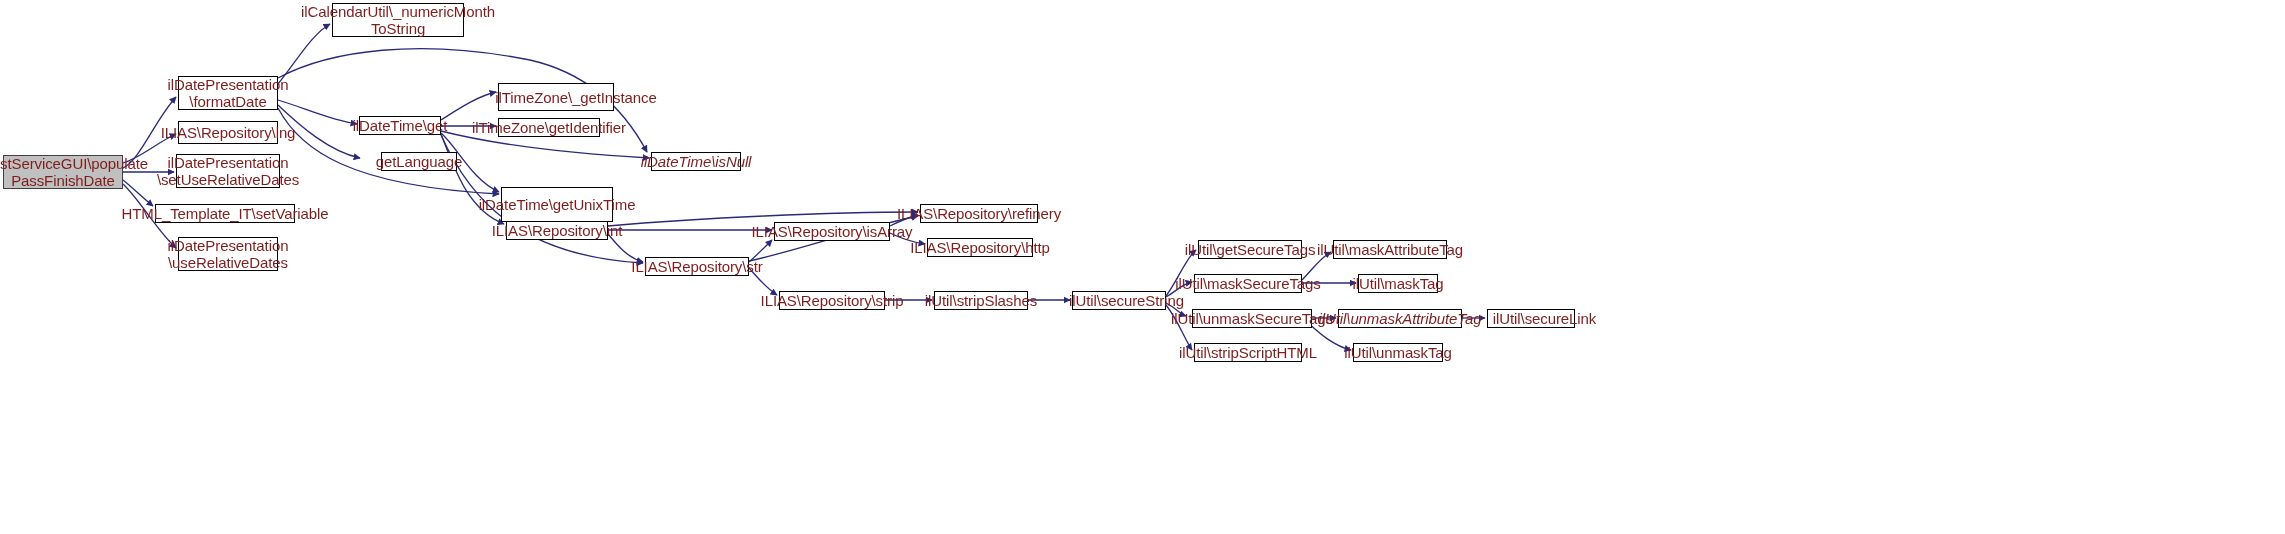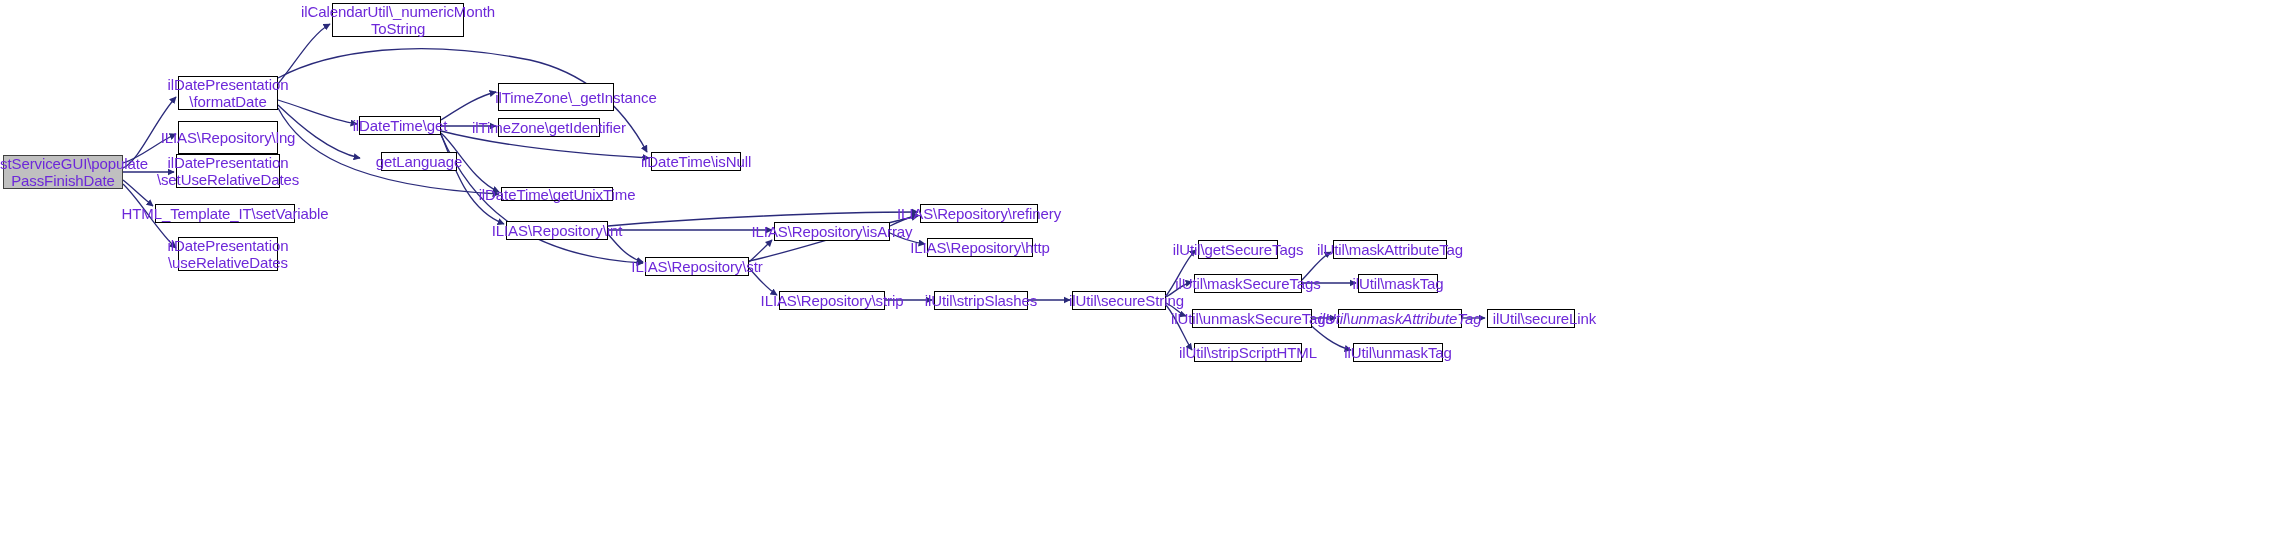--- a/index.html
+++ b/index.html
@@ -20,21 +20,21 @@
     top: 0;
     width: 2285px;
     height: 534px;
     overflow: visible;
   }
   .node {
     position: absolute;
     box-sizing: border-box;
     border: 1px solid #000000;
     background: #ffffff;
-    color: #6d28d9;
+    color: #7f1d1d;
     font-size: 15px;
     line-height: 17px;
     display: flex;
     align-items: center;
     justify-content: center;
     text-align: center;
     white-space: pre-line;
     letter-spacing: -0.1px;
   }
   .node.root {
@@ -94,41 +94,41 @@
         <path d="M1462,318 L1485,318" fill="none" stroke="#2a2a7a" stroke-width="1.3" marker-end="url(#arrow)"></path>
       </g>
   </svg>
   <div id="node-layer">
       <div class="node root" style="left: 3px; top: 155px; width: 120px; height: 34px;"><span class="lbl">ilTestServiceGUI\populate
 PassFinishDate</span></div>
       <div class="node" style="left: 332px; top: 3px; width: 132px; height: 34px;"><span class="lbl">ilCalendarUtil\_numericMonth
 ToString</span></div>
       <div class="node" style="left: 178px; top: 76px; width: 100px; height: 34px;"><span class="lbl">ilDatePresentation
 \formatDate</span></div>
-      <div class="node" style="left: 178px; top: 121px; width: 100px; height: 33px; text-align: center;"><span class="lbl">ILIAS\Repository\lng</span></div>
+      <div class="node" style="left: 178px; top: 121px; width: 100px; height: 23px; text-align: center;"><span class="lbl">ILIAS\Repository\lng</span></div>
       <div class="node" style="left: 176px; top: 154px; width: 104px; height: 34px;"><span class="lbl">ilDatePresentation
 \setUseRelativeDates</span></div>
       <div class="node" style="left: 155px; top: 204px; width: 140px; height: 19px;"><span class="lbl">HTML_Template_IT\setVariable</span></div>
       <div class="node" style="left: 178px; top: 237px; width: 100px; height: 34px;"><span class="lbl">ilDatePresentation
 \useRelativeDates</span></div>
       <div class="node" style="left: 359px; top: 116px; width: 82px; height: 19px;"><span class="lbl">ilDateTime\get</span></div>
       <div class="node" style="left: 362px; top: 152px; width: 76px; height: 19px; margin-left: 19px;"><span class="lbl">getLanguage</span></div>
       <div class="node" style="left: 498px; top: 83px; width: 116px; height: 28px; padding-left: 40px;"><span class="lbl">ilTimeZone\_getInstance</span></div>
       <div class="node" style="left: 498px; top: 118px; width: 102px; height: 19px;"><span class="lbl">ilTimeZone\getIdentifier</span></div>
-      <div class="node" style="left: 651px; top: 152px; width: 90px; height: 19px;"><span class="lbl">ilDateTime\isNull</span></div>
-      <div class="node" style="left: 501px; top: 187px; width: 112px; height: 14px;"><span class="lbl">ilDateTime\getUnixTime</span></div>
+      <div class="node" style="left: 651px; top: 152px; width: 90px; height: 19px; font-style: italic;"><span class="lbl">ilDateTime\isNull</span></div>
+      <div class="node" style="left: 501px; top: 187px; width: 112px; height: 35px;"><span class="lbl">ilDateTime\getUnixTime</span></div>
       <div class="node" style="left: 506px; top: 221px; width: 102px; height: 19px;"><span class="lbl">ILIAS\Repository\int</span></div>
       <div class="node" style="left: 645px; top: 257px; width: 104px; height: 19px;"><span class="lbl">ILIAS\Repository\str</span></div>
       <div class="node" style="left: 774px; top: 222px; width: 116px; height: 19px;"><span class="lbl">ILIAS\Repository\isArray</span></div>
       <div class="node" style="left: 920px; top: 204px; width: 118px; height: 19px;"><span class="lbl">ILIAS\Repository\refinery</span></div>
       <div class="node" style="left: 927px; top: 238px; width: 106px; height: 19px;"><span class="lbl">ILIAS\Repository\http</span></div>
       <div class="node" style="left: 779px; top: 291px; width: 106px; height: 19px;"><span class="lbl">ILIAS\Repository\strip</span></div>
       <div class="node" style="left: 934px; top: 291px; width: 94px; height: 19px;"><span class="lbl">ilUtil\stripSlashes</span></div>
       <div class="node" style="left: 1072px; top: 291px; width: 94px; height: 19px; padding-left: 15px;"><span class="lbl">ilUtil\secureString</span></div>
-      <div class="node" style="left: 1198px; top: 240px; width: 80px; height: 19px;"><span class="lbl">ilUtil\getSecureTags</span></div>
+      <div class="node" style="left: 1198px; top: 240px; width: 104px; height: 19px;"><span class="lbl">ilUtil\getSecureTags</span></div>
       <div class="node" style="left: 1194px; top: 274px; width: 108px; height: 19px;"><span class="lbl">ilUtil\maskSecureTags</span></div>
       <div class="node" style="left: 1192px; top: 309px; width: 120px; height: 19px;"><span class="lbl">ilUtil\unmaskSecureTags</span></div>
       <div class="node" style="left: 1194px; top: 343px; width: 108px; height: 19px;"><span class="lbl">ilUtil\stripScriptHTML</span></div>
       <div class="node" style="left: 1333px; top: 240px; width: 114px; height: 19px;"><span class="lbl">ilUtil\maskAttributeTag</span></div>
       <div class="node" style="left: 1358px; top: 274px; width: 80px; height: 19px;"><span class="lbl">ilUtil\maskTag</span></div>
       <div class="node" style="left: 1338px; top: 309px; width: 124px; height: 19px; font-style: italic;"><span class="lbl">ilUtil\unmaskAttributeTag</span></div>
       <div class="node" style="left: 1353px; top: 343px; width: 90px; height: 19px;"><span class="lbl">ilUtil\unmaskTag</span></div>
       <div class="node" style="left: 1487px; top: 309px; width: 88px; height: 19px; padding-left: 27px;"><span class="lbl">ilUtil\secureLink</span></div>
     </div>
 </div>

